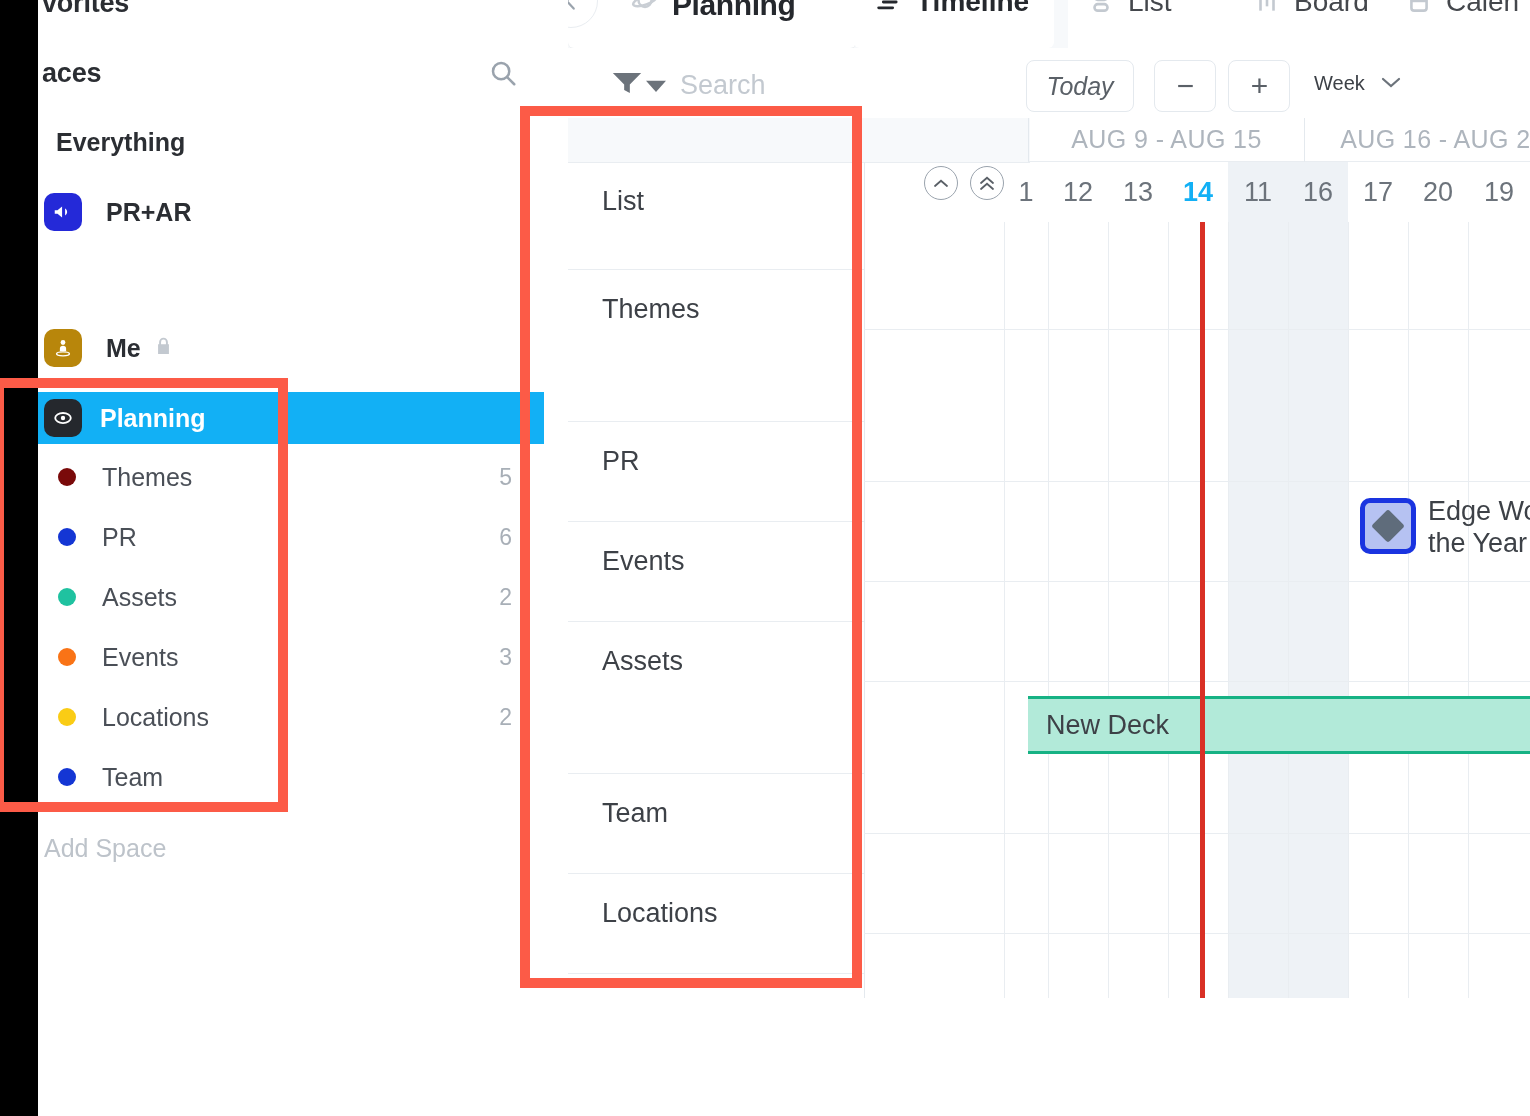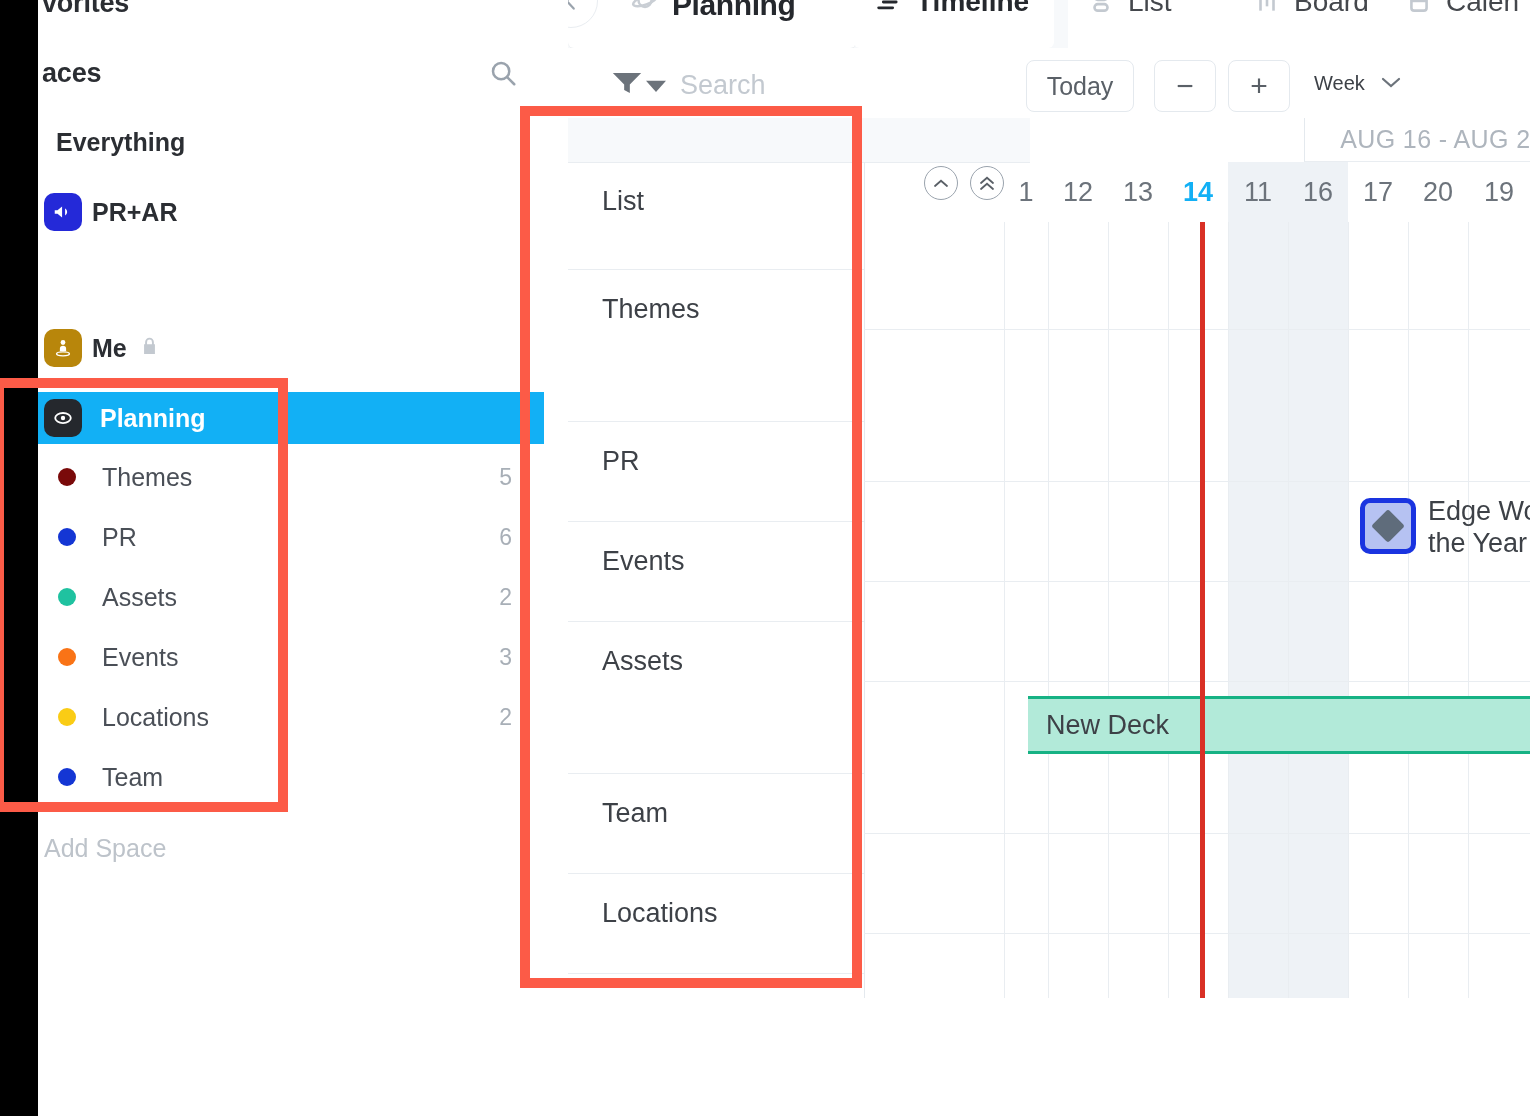--- a/index.html
+++ b/index.html
@@ -37,21 +37,21 @@
   }
   .space-row {
     position: absolute; left: 44px; display: flex; align-items: center; height: 44px;
   }
   .space-icon {
     width: 38px; height: 38px; border-radius: 10px; display: flex;
     align-items: center; justify-content: center; color: #fff;
     font-size: 20px; flex: 0 0 auto;
   }
   .space-label {
-    margin-left: 10px; font-size: 25px; font-weight: bold; color: #2b2e33;
+    margin-left: 24px; font-size: 25px; font-weight: bold; color: #2b2e33;
     white-space: nowrap;
   }
   .lock-icon { margin-left: 12px; color: #c3c9d0; font-size: 21px; }
 
   #planning-row {
     position: absolute; left: 38px; top: 392px; width: 506px; height: 52px;
     background: #12b0f5; display: flex; align-items: center; padding-left: 6px;
     box-sizing: border-box;
   }
   #planning-icon {
@@ -134,21 +134,21 @@
     color: #6c737b;
   }
   #filter-caret { position:absolute; left: 78px; top: 32px; color:#6c737b; }
   #search-ph {
     position: absolute; left: 112px; top: 22px; font-size: 27px; color: #c3c9d0;
   }
   .tb-btn {
     position: absolute; top: 12px; height: 52px;
     border: 1px solid #e4e9ee; border-radius: 8px; background: #fff;
     display: flex; align-items: center; justify-content: center;
-    font-size: 25px; color: #5a6067; box-sizing: border-box;
+    font-size: 25px; color: #5a6067; box-sizing: border-box; font-style: italic;
   }
   #btn-today { left: 458px; width: 108px; }
   #btn-minus { left: 586px; width: 62px; font-size: 30px; }
   #btn-plus  { left: 660px; width: 62px; font-size: 30px; }
   #zoom-level {
     position: absolute; left: 746px; top: 22px; display: flex; align-items: center;
     font-size: 20px; color: #3d4147;
   }
   #zoom-level .cv { margin-left: 14px; color:#6c737b; font-size: 22px; }
 
@@ -463,20 +463,21 @@
         <div class="tl-row" style="height:100px">
           <div class="tl-row-label">Team</div>
         </div>
         <div class="tl-row" style="height:100px">
           <div class="tl-row-label">Locations</div>
         </div>
       </div>
 
       <div id="tl-grid">
 
+        <div class="wk-head" style="left:164px; width:276px">AUG 9 - AUG 15</div>
         <div class="wk-head" style="left:440px; width:276px">AUG 16 - AUG 22</div>
 
         <div class="day-head" style="left:140px; width:44px">1</div>
         <div class="day-head" style="left:184px; width:60px">12</div>
         <div class="day-head" style="left:244px; width:60px">13</div>
         <div class="day-head today" style="left:304px; width:60px">14</div>
         <div class="day-head weekend" style="left:364px; width:60px">11</div>
         <div class="day-head weekend" style="left:424px; width:60px">16</div>
         <div class="day-head" style="left:484px; width:60px">17</div>
         <div class="day-head" style="left:544px; width:60px">20</div>

